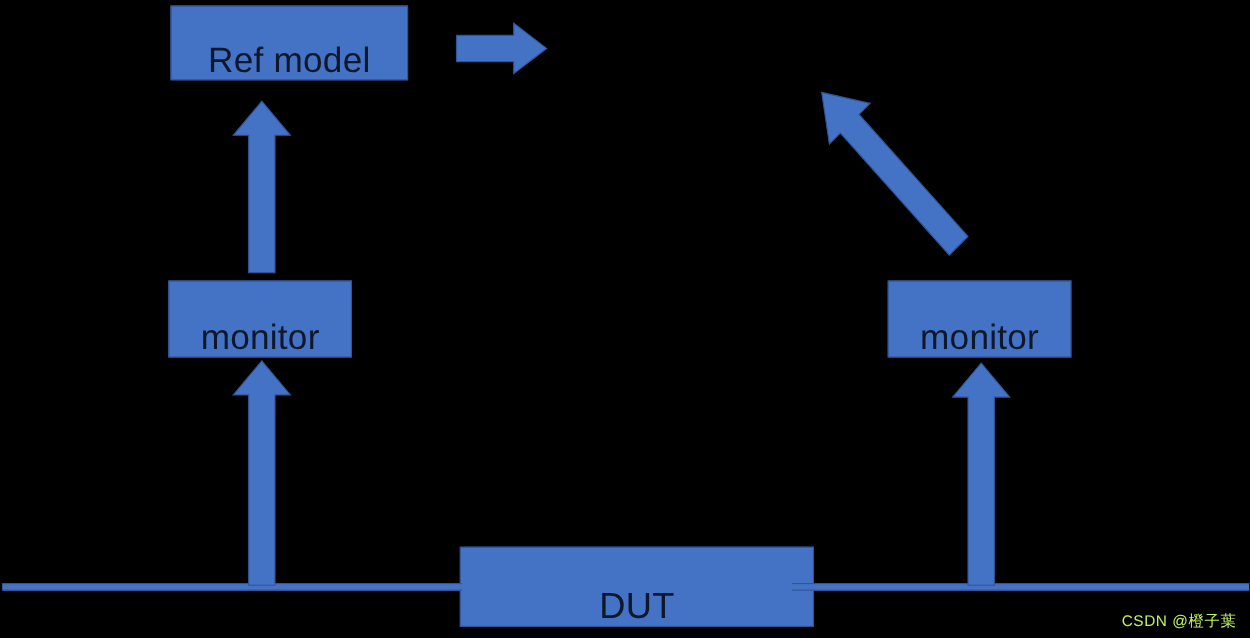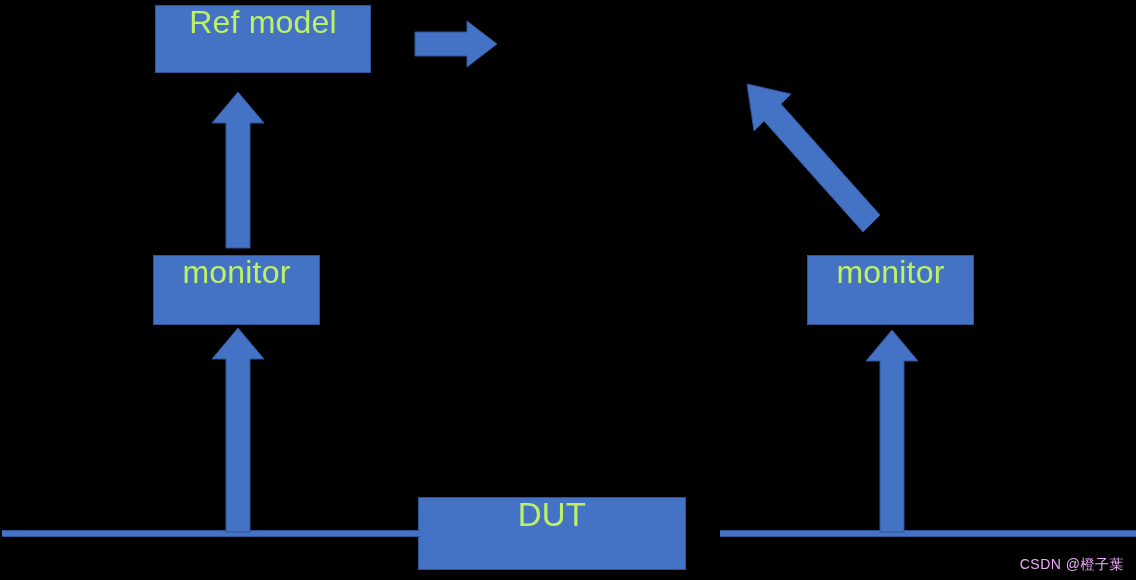--- a/index.html
+++ b/index.html
@@ -16,38 +16,38 @@
     height: 580px;
     background: #000000;
     overflow: hidden;
   }
   .node {
     position: absolute;
     background: #4472C4;
     border: 1px solid #2F5597;
     box-sizing: border-box;
     display: flex;
-    align-items: flex-start;
+    align-items: flex-end;
     justify-content: center;
-    color: #bef264;
+    color: #0f172a;
     font-size: 32px;
     line-height: 1;
     font-weight: 400;
     letter-spacing: 0.2px;
     white-space: nowrap;
   }
   .node-label {
     display: block;
     padding-bottom: 2px;
   }
   #node-ref-model  { left: 155px; top: 5px;   width: 216px; height: 68px; }
   #node-scoreboard { left: 517px; top: 8px;   width: 217px; height: 70px; }
   #node-monitor-left  { left: 153px; top: 255px; width: 167px; height: 70px; }
   #node-monitor-right { left: 807px; top: 255px; width: 167px; height: 70px; }
-  #node-dut { left: 418px; top: 497px; width: 268px; height: 73px; font-size: 33px; }
+  #node-dut { left: 418px; top: 497px; width: 322px; height: 73px; font-size: 33px; }
 
   .bus-line {
     position: absolute;
     background: #4472C4;
     border-top: 1px solid #2F5597;
     border-bottom: 1px solid #2F5597;
     box-sizing: border-box;
   }
   #bus-left  { left: 2px;   top: 530px; width: 418px; height: 7px; }
   #bus-right { left: 720px; top: 530px; width: 416px; height: 7px; }
@@ -66,21 +66,21 @@
   #arrow-ref-to-scoreboard { left: 414px; top: 20px;  width: 84px;  height: 48px; }
   #arrow-monitor-to-ref    { left: 210px; top: 90px;  width: 56px;  height: 160px; }
   #arrow-dut-to-monitor-l  { left: 210px; top: 326px; width: 56px;  height: 208px; }
   #arrow-dut-to-monitor-r  { left: 864px; top: 328px; width: 56px;  height: 206px; }
   #arrow-monitor-to-scoreboard { left: 742px; top: 78px; width: 140px; height: 156px; }
 
   #watermark {
     position: absolute;
     right: 12px;
     bottom: 6px;
-    color: #f0abfc;
+    color: #bef264;
     font-size: 14px;
     letter-spacing: 0.5px;
     white-space: nowrap;
   }
 </style>
 </head>
 <body>
 
 <div id="canvas">
 

